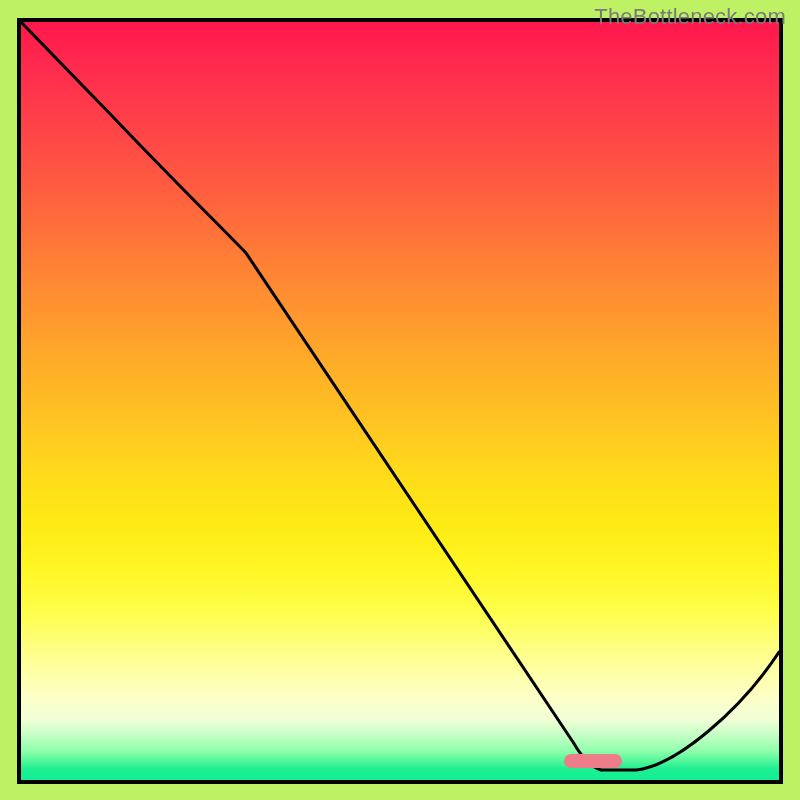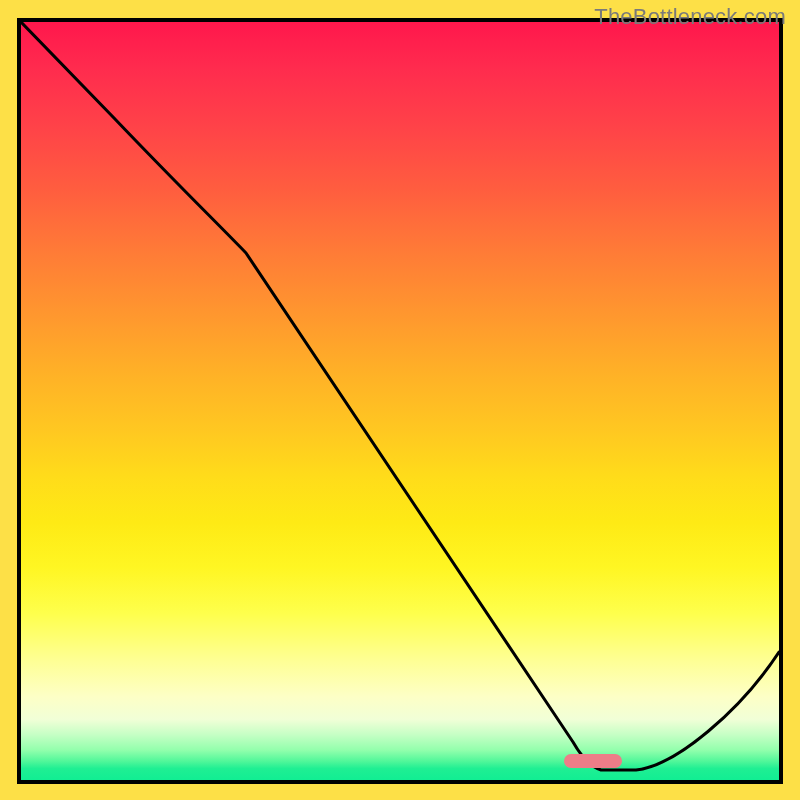--- a/index.html
+++ b/index.html
@@ -8,21 +8,21 @@
     width: 800px;
     height: 800px;
     background: #ffffff;
     font-family: Arial, Helvetica, sans-serif;
     overflow: hidden;
   }
   .chart-container {
     position: relative;
     width: 800px;
     height: 800px;
-    background: #fde047;
+    background: #bef264;
   }
   .watermark {
     position: absolute;
     top: 4px;
     right: 14px;
     color: #7a7a7a;
     font-size: 22px;
     font-weight: 400;
     letter-spacing: 0.2px;
     z-index: 30;

